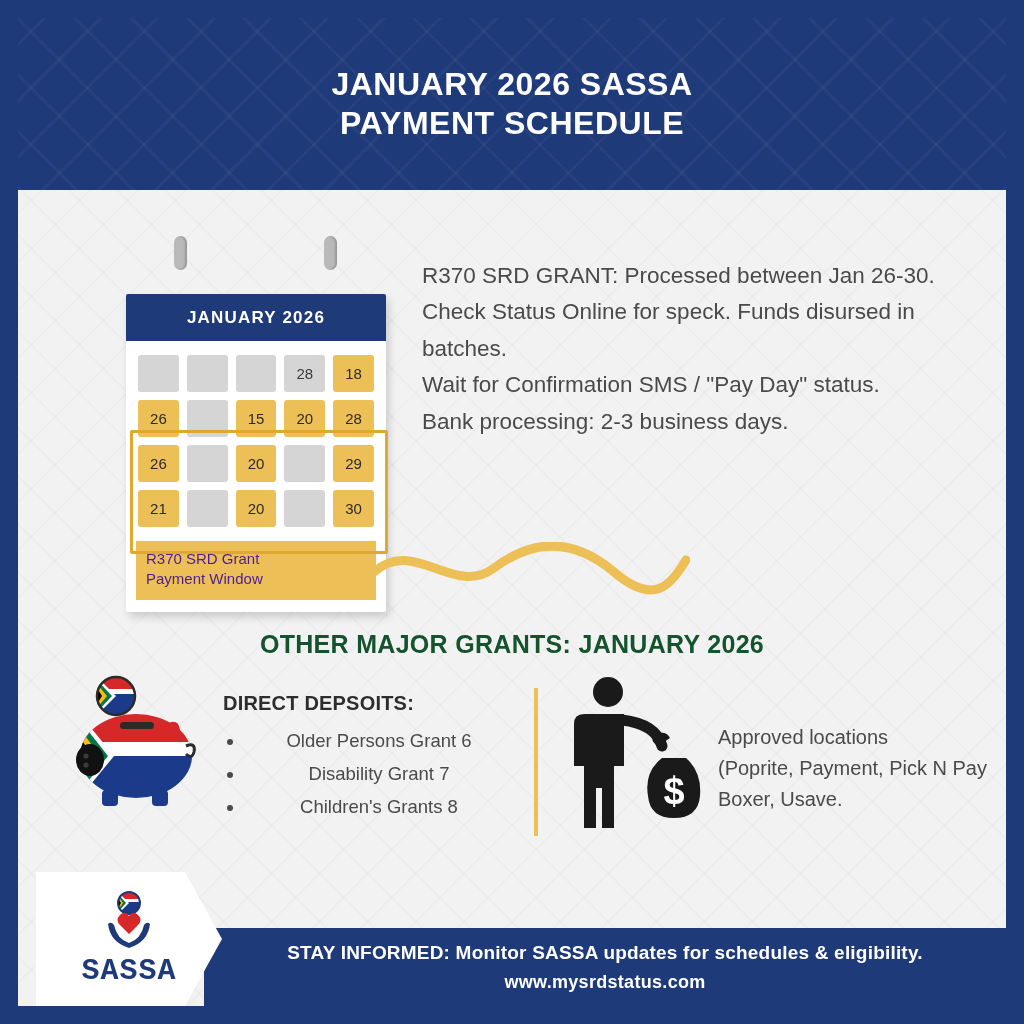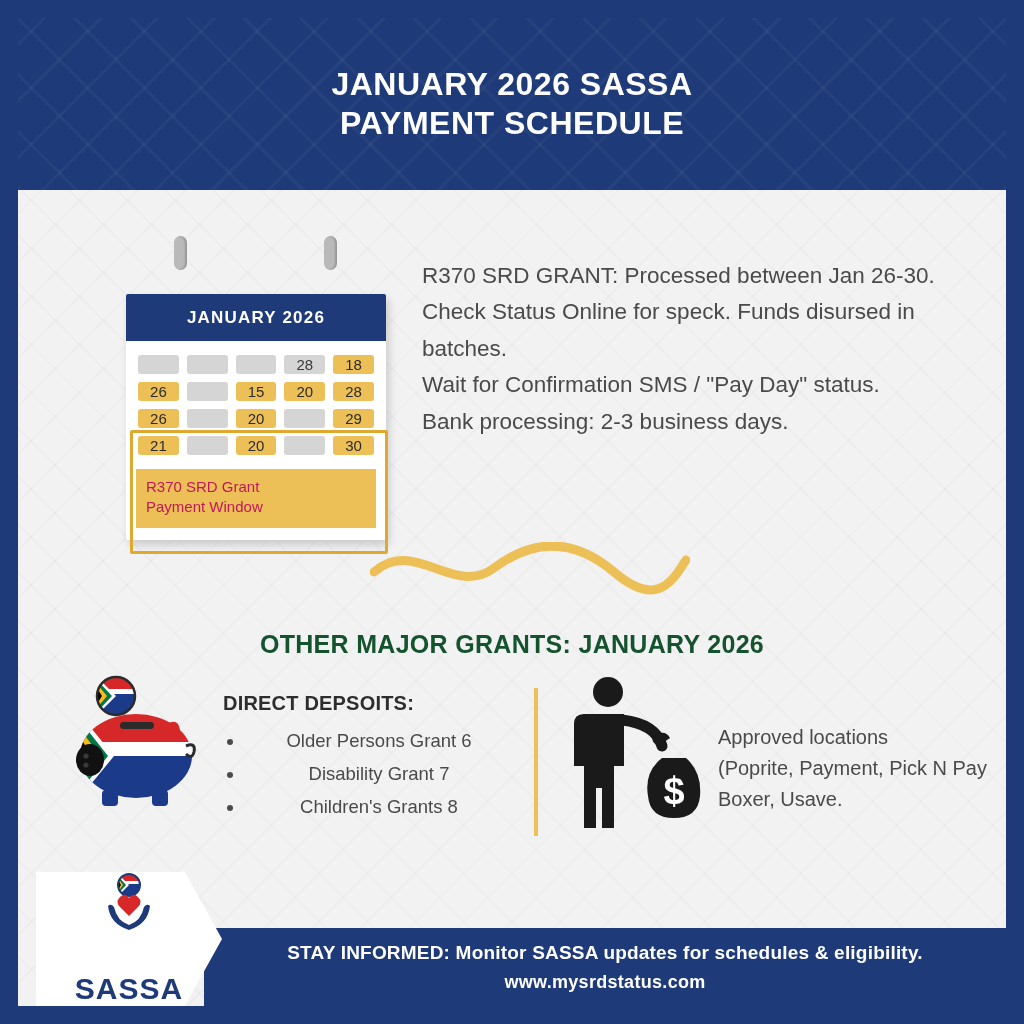--- a/index.html
+++ b/index.html
@@ -120,39 +120,39 @@
     text-align: center;
     padding: 14px 0 13px;
   }
   .cal-grid {
     display: grid;
     grid-template-columns: repeat(5, 1fr);
     gap: 8px;
     padding: 14px 12px 10px 12px;
   }
   .cell {
-    height: 19px;
+    height: 37px;
     border-radius: 3px;
     background: #d5d5d5;
     display: flex;
     align-items: center;
     justify-content: center;
     font-size: 15px;
     color: #3a3a3a;
   }
   .cell.hl {
     background: #edbf57;
     color: #2b2b2b;
   }
   .cell.blank { color: transparent; }
 
   .cal-note {
     margin: 4px 10px 12px 10px;
     background: #edbf57;
-    color: #be185d;
+    color: #4c1d95;
     font-size: 15px;
     line-height: 1.35;
     padding: 8px 10px 10px;
   }
   .window-outline {
     position: absolute;
     left: 4px;
     top: 200px;
     width: 252px;
     height: 118px;
@@ -297,21 +297,22 @@
     position: absolute;
     left: 18px;
     bottom: 0;
     width: 186px;
     height: 134px;
     background: #ffffff;
     clip-path: polygon(0 0, 80% 0, 100% 50%, 80% 100%, 0 100%);
     display: flex;
     flex-direction: column;
     align-items: center;
-    justify-content: space-between;
+    justify-content: center;
+    font-family: Liberation Mono, monospace;
   }
   .logo-text {
     color: #1e3a78;
     font-size: 30px;
     font-weight: bold;
     letter-spacing: 1px;
     margin-top: 2px;
   }
 </style>
 </head>

